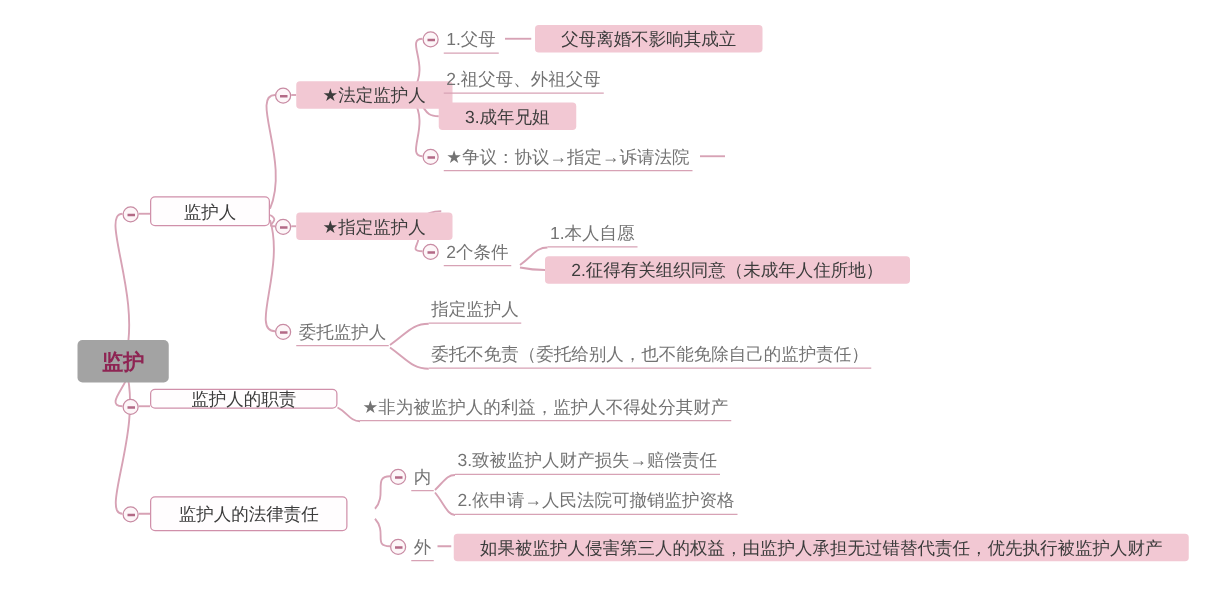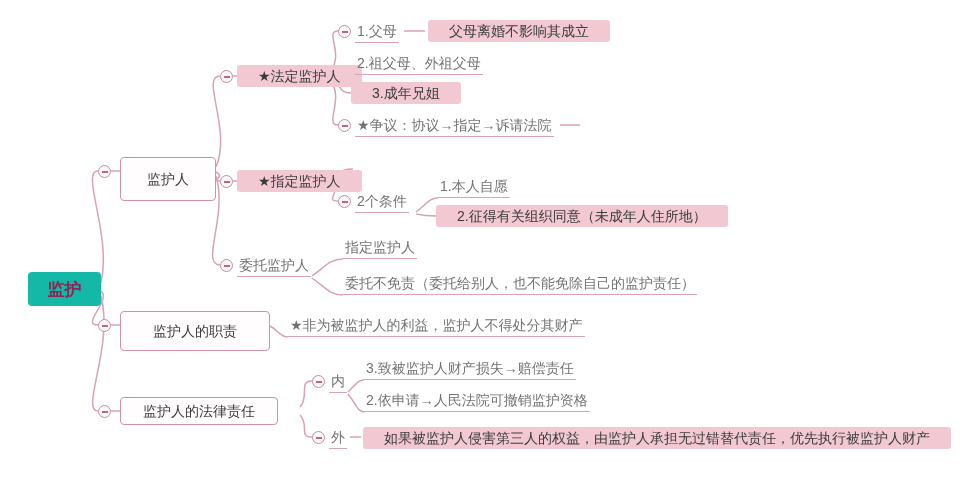--- a/index.html
+++ b/index.html
@@ -24,23 +24,23 @@
     white-space:nowrap;
   }
   .box{
     font-size:14px;line-height:18px;color:#3c3c3c;
     background:#fffdfe;border:1px solid #d090aa;border-radius:4px;
     display:flex;align-items:center;justify-content:center;
     box-sizing:border-box;white-space:nowrap;
   }
   .root-node{
     font-size:17px;font-weight:bold;color:#8e2453;
-    background:#14b8a6;border-radius:4px;
+    background:#a3a3a3;border-radius:4px;
     display:flex;align-items:center;justify-content:center;
-    box-sizing:border-box;white-space:nowrap;
+    box-sizing:border-box;white-space:nowrap;margin-left:34px;
   }
   .toggle{
     width:13px;height:13px;box-sizing:border-box;
     border:1px solid #c88ba3;border-radius:50%;
     background:#fdf6f8;cursor:pointer;
   }
   .toggle::after{
     content:"";position:absolute;left:2.5px;top:5px;
     width:6px;height:1.5px;background:#b36a86;
   }
@@ -80,21 +80,21 @@
       <path d="M 300 415 C 310 426 298 437 312 437"></path>
       <path d="M 348 392 C 356 384 358 380 364 380"></path>
       <path d="M 348 394 C 356 404 358 412 364 412"></path>
       <path d="M 350 437 L 361 437"></path>
     </g>
   </svg>
 
   <div class="node root-node" style="left:28px;top:272px;width:73px;height:34px">监护</div>
 
   <div class="toggle" style="left:98px;top:165px"></div>
-  <div class="node box" style="left:120px;top:157px;width:96px;height:44px">监护人</div>
+  <div class="node box" style="left:120px;top:157px;width:96px;height:24px">监护人</div>
 
   <div class="toggle" style="left:220px;top:70px"></div>
   <div class="node pill" style="left:237px;top:65px">★法定监护人</div>
 
   <div class="toggle" style="left:338px;top:25px"></div>
   <div class="node txt" style="left:355px;top:22px">1.父母</div>
   <div class="node pill" style="left:428px;top:20px">父母离婚不影响其成立</div>
 
   <div class="node txt" style="left:355px;top:54px">2.祖父母、外祖父母</div>
 
@@ -113,21 +113,21 @@
   <div class="node txt" style="left:438px;top:177px">1.本人自愿</div>
   <div class="node pill" style="left:436px;top:205px">2.征得有关组织同意（未成年人住所地）</div>
 
   <div class="toggle" style="left:220px;top:259px"></div>
   <div class="node txt" style="left:237px;top:256px">委托监护人</div>
 
   <div class="node txt" style="left:343px;top:238px">指定监护人</div>
   <div class="node txt" style="left:343px;top:274px">委托不免责（委托给别人，也不能免除自己的监护责任）</div>
 
   <div class="toggle" style="left:98px;top:319px"></div>
-  <div class="node box" style="left:120px;top:311px;width:150px;height:40px">监护人的职责</div>
+  <div class="node box" style="left:120px;top:311px;width:150px;height:16px">监护人的职责</div>
   <div class="node txt" style="left:288px;top:316px">★非为被监护人的利益，监护人不得处分其财产</div>
 
   <div class="toggle" style="left:98px;top:405px"></div>
   <div class="node box" style="left:120px;top:397px;width:158px;height:28px">监护人的法律责任</div>
 
   <div class="toggle" style="left:312px;top:375px"></div>
   <div class="node txt" style="left:329px;top:372px">内</div>
   <div class="node txt" style="left:364px;top:359px">3.致被监护人财产损失→赔偿责任</div>
   <div class="node txt" style="left:364px;top:391px">2.依申请→人民法院可撤销监护资格</div>
 

